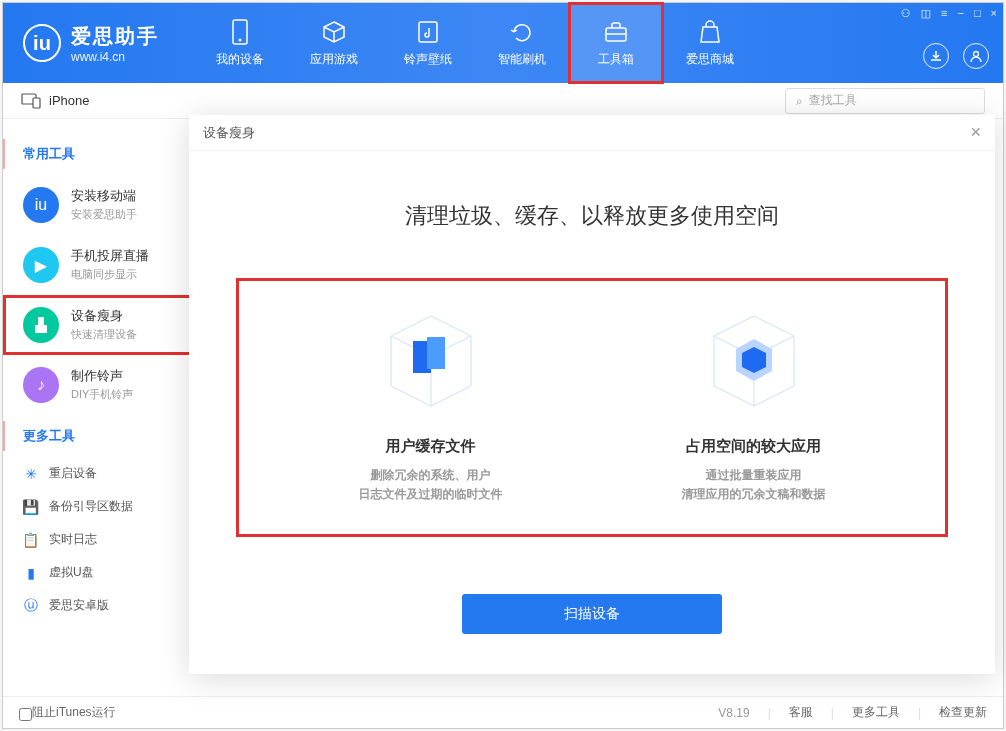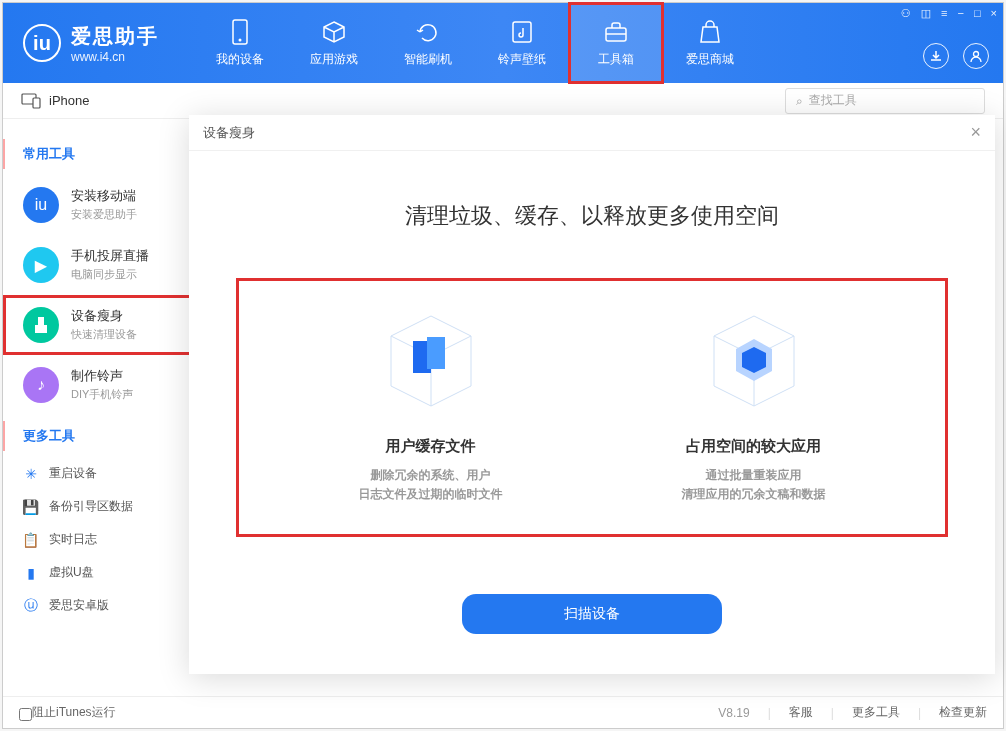--- a/index.html
+++ b/index.html
@@ -54,21 +54,21 @@
     .modal-header { height: 36px; display: flex; align-items: center; justify-content: space-between; padding: 0 14px; border-bottom: 1px solid #f0f0f0; }
     .modal-title { font-size: 13px; color: #555; }
     .modal-close { cursor: pointer; color: #999; font-size: 18px; }
     .modal-body { padding: 50px 40px 40px; text-align: center; }
     .modal-headline { font-size: 22px; color: #333; margin-bottom: 50px; }
     .feature-row { display: flex; justify-content: center; gap: 0; outline: 3px solid #e03030; padding: 20px 30px 30px; margin: 0 10px 60px; }
     .feature { width: 50%; display: flex; flex-direction: column; align-items: center; }
     .feature-icon { width: 120px; height: 120px; margin-bottom: 16px; }
     .feature-title { font-size: 15px; color: #333; font-weight: bold; margin-bottom: 10px; }
     .feature-desc { font-size: 12px; color: #999; line-height: 1.6; font-weight: bold; }
-    .scan-btn { width: 260px; height: 40px; background: #2478f0; color: #fff; border: none; border-radius: 14px; font-size: 14px; cursor: pointer; }
+    .scan-btn { width: 260px; height: 40px; background: #2478f0; color: #fff; border: none; border-radius: 3px; font-size: 14px; cursor: pointer; }
     
     
     .footer { position: absolute; bottom: 0; left: 0; right: 0; height: 32px; border-top: 1px solid #eee; display: flex; align-items: center; padding: 0 16px; font-size: 12px; color: #666; justify-content: space-between; }
     .footer-left { display: flex; align-items: flex-end; }
     .footer-right { display: flex; align-items: center; gap: 18px; }
     .footer-divider { color: #ddd; }
   </style>
 </head>
 <body>
 
@@ -95,34 +95,34 @@
       <div class="nav-tab">
         <div class="nav-icon">
           <svg width="24" height="24" viewBox="0 0 24 24">
               <path d="M12 2 L22 7 L22 17 L12 22 L2 17 L2 7 Z M2 7 L12 12 L22 7 M12 12 L12 22" fill="none" stroke="#fff" stroke-width="1.5"></path>
             </svg>
         </div>
         <span class="nav-label">应用游戏</span>
       </div>
       <div class="nav-tab">
         <div class="nav-icon">
-          <svg width="24" height="24" viewBox="0 0 24 24">
-              <path d="M4 12 A8 8 0 1 1 6 18 M4 12 L1 10 M4 12 L7 10" fill="none" stroke="#fff" stroke-width="1.5"></path>
-            </svg>
-        </div>
-        <span class="nav-label">智能刷机</span>
-      </div>
-      <div class="nav-tab">
-        <div class="nav-icon">
           <svg width="22" height="24" viewBox="0 0 22 24">
               <rect x="2" y="2" width="18" height="20" rx="2" fill="none" stroke="#fff" stroke-width="1.5"></rect>
               <path d="M12 8 L12 15 A2 2 0 1 1 10 13" fill="none" stroke="#fff" stroke-width="1.5"></path>
             </svg>
         </div>
         <span class="nav-label">铃声壁纸</span>
+      </div>
+      <div class="nav-tab">
+        <div class="nav-icon">
+          <svg width="24" height="24" viewBox="0 0 24 24">
+              <path d="M4 12 A8 8 0 1 1 6 18 M4 12 L1 10 M4 12 L7 10" fill="none" stroke="#fff" stroke-width="1.5"></path>
+            </svg>
+        </div>
+        <span class="nav-label">智能刷机</span>
       </div>
       <div class="nav-tab active highlighted">
         <div class="nav-icon">
           <svg width="24" height="22" viewBox="0 0 24 22">
               <rect x="2" y="7" width="20" height="13" rx="2" fill="none" stroke="#fff" stroke-width="1.5"></rect>
               <path d="M8 7 L8 4 A2 2 0 0 1 10 2 L14 2 A2 2 0 0 1 16 4 L16 7" fill="none" stroke="#fff" stroke-width="1.5"></path>
               <line x1="2" y1="13" x2="22" y2="13" stroke="#fff" stroke-width="1.5"></line>
             </svg>
         </div>
         <span class="nav-label">工具箱</span>

